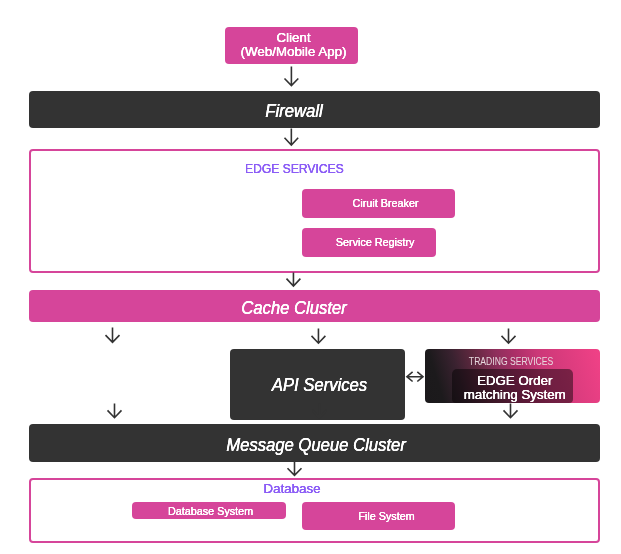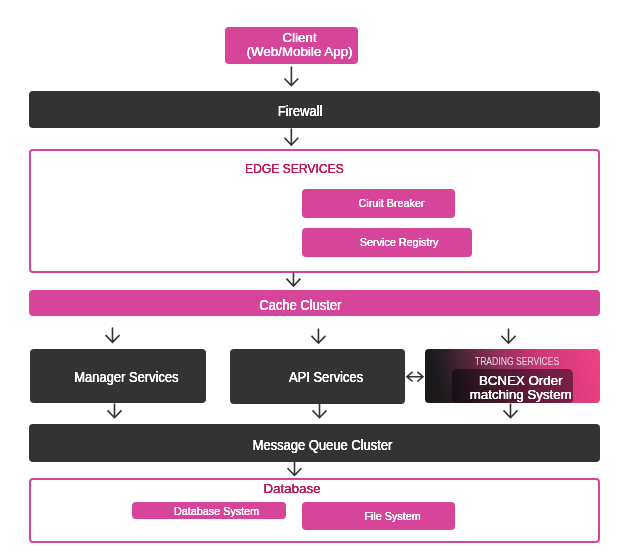--- a/index.html
+++ b/index.html
@@ -7,37 +7,37 @@
   body{
     width:621px;height:554px;background:#ffffff;
     font-family:"Liberation Sans",sans-serif;
     -webkit-font-smoothing:antialiased;
     overflow:hidden;
   }
   .stage{position:relative;width:621px;height:554px;overflow:hidden;
          transform:translateZ(0);}
 
   .node{position:absolute;box-sizing:border-box;}
-  .lbl{position:absolute;left:8px;top:0;width:100%;height:100%;box-sizing:border-box;
+  .lbl{position:absolute;left:2px;top:0;width:100%;height:100%;box-sizing:border-box;
        will-change:transform;
        display:flex;align-items:center;justify-content:center;
        text-align:center;white-space:pre;}
   .lbl > span{display:block;width:-webkit-fit-content;width:fit-content;
               transform:translateY(var(--dy,0px)) scaleX(var(--sx,0.823));
               white-space:pre-line;flex:0 0 auto;}
 
   .dark{background:#333333;border-radius:4px;}
   .pink{background:#d6459a;border-radius:4px;}
   .outline{background:#ffffff;border:2.2px solid #d6459a;border-radius:4px;}
 
   .white-txt{color:#ffffff;}
-  .dark-txt{color:#be185d;}
+  .dark-txt{color:#8b5cf6;}
 
   
-  .t-bar{font-size:14px;font-weight:400;line-height:17px;--sx:0.925;--dy:2px;text-shadow:0.16px 0 0 currentColor,-0.16px 0 0 currentColor;}
+  .t-bar{font-size:18px;font-weight:400;line-height:17px;--sx:0.925;--dy:2px;text-shadow:0.16px 0 0 currentColor,-0.16px 0 0 currentColor;font-style:italic;}
   .t-client{font-size:13.5px;font-weight:400;line-height:13.8px;--sx:0.99;text-shadow:0.16px 0 0 currentColor,-0.16px 0 0 currentColor;}
   .t-chip{font-size:11.3px;font-weight:400;line-height:14px;--sx:0.955;--dy:-0.4px;text-shadow:0.07px 0 0 currentColor,-0.07px 0 0 currentColor;}
   .t-section{font-size:13.1px;font-weight:400;line-height:16px;--sx:0.925;text-shadow:0.13px 0 0 currentColor,-0.13px 0 0 currentColor;}
   .t-trading{font-size:10px;font-weight:400;line-height:13px;--sx:0.86;}
   .t-bcnex{font-size:13.3px;font-weight:400;line-height:14.4px;--sx:1.0;text-shadow:0.16px 0 0 currentColor,-0.16px 0 0 currentColor;}
 
   .arrow{position:absolute;overflow:visible;}
   .arrow path{fill:none;stroke:#333333;stroke-width:1.6px;
               stroke-linecap:butt;stroke-linejoin:miter;}
 </style>
@@ -55,40 +55,37 @@
     <div class="lbl white-txt t-bar" style="padding-right:45px;"><span>Firewall</span></div>
   </div>
 
   <div class="node outline" style="left:29px;top:148.5px;width:571px;height:124.5px;">
   </div>
   <div class="lbl dark-txt t-section" style="left:29px;top:157.5px;width:571px;height:22px;padding-right:41px;"><span>EDGE SERVICES</span></div>
 
   <div class="node pink" style="left:301.8px;top:188.8px;width:153.2px;height:28.8px;">
     <div class="lbl white-txt t-chip" style="padding-left:9px;justify-content:center;"><span>Ciruit Breaker</span></div>
   </div>
-  <div class="node pink" style="left:301.8px;top:228.2px;width:170px;height:28.8px;">
+  <div class="node pink" style="left:301.8px;top:228.2px;width:134px;height:28.8px;">
     <div class="lbl white-txt t-chip" style="padding-left:9px;"><span>Service Registry</span></div>
   </div>
 
-  <div class="node pink" style="left:29px;top:290px;width:571px;height:26px;">
+  <div class="node pink" style="left:29px;top:290px;width:571px;height:32px;">
     <div class="lbl white-txt t-bar" style="padding-right:45px;"><span>Cache Cluster</span></div>
   </div>
 
-  <div class="node dark" style="left:29.8px;top:349px;width:176.2px;height:54.3px;">
-    <div class="lbl white-txt t-bar" style="--dy:0.5px;"><span>Manager Services</span></div>
-  </div>
-  <div class="node dark" style="left:229.5px;top:349px;width:175.2px;height:55px;">
+  <div class="node dark" style="left:229.5px;top:349px;width:175.2px;height:71px;">
     <div class="lbl white-txt t-bar" style="--dy:0.5px;"><span>API Services</span></div>
   </div>
 
   <div class="node" style="left:424.8px;top:349px;width:175px;height:54.3px;border-radius:4px;
               background:linear-gradient(73deg,#1b191b 0%,#1c1a1c 10%,#3a2230 22%,#622840 33%,#8d2f5b 44.5%,#ad2f68 55.5%,#cc3878 67%,#ef4186 98%);">
     <div class="lbl t-trading" style="height:20px;top:1.5px;color:#e7d9de;padding-right:7px;"><span>TRADING SERVICES</span></div>
     <div class="node" style="left:27.2px;top:20px;width:121.5px;height:34px;border-radius:5px 5px 4px 4px;background:rgba(0,0,0,0.45);">
-      <div class="lbl white-txt t-bcnex" style="top:2px;"><span>BCNEX Order
+      <div class="lbl white-txt t-bcnex" style="top:2px;"><span>EDGE Order
 matching System</span></div>
     </div>
   </div>
 
   <div class="node dark" style="left:29px;top:423.5px;width:571px;height:38px;">
     <div class="lbl white-txt t-bar" style=""><span>Message Queue Cluster</span></div>
   </div>
 
   <div class="node outline" style="left:29px;top:477.5px;width:571px;height:65.2px;">
   </div>

